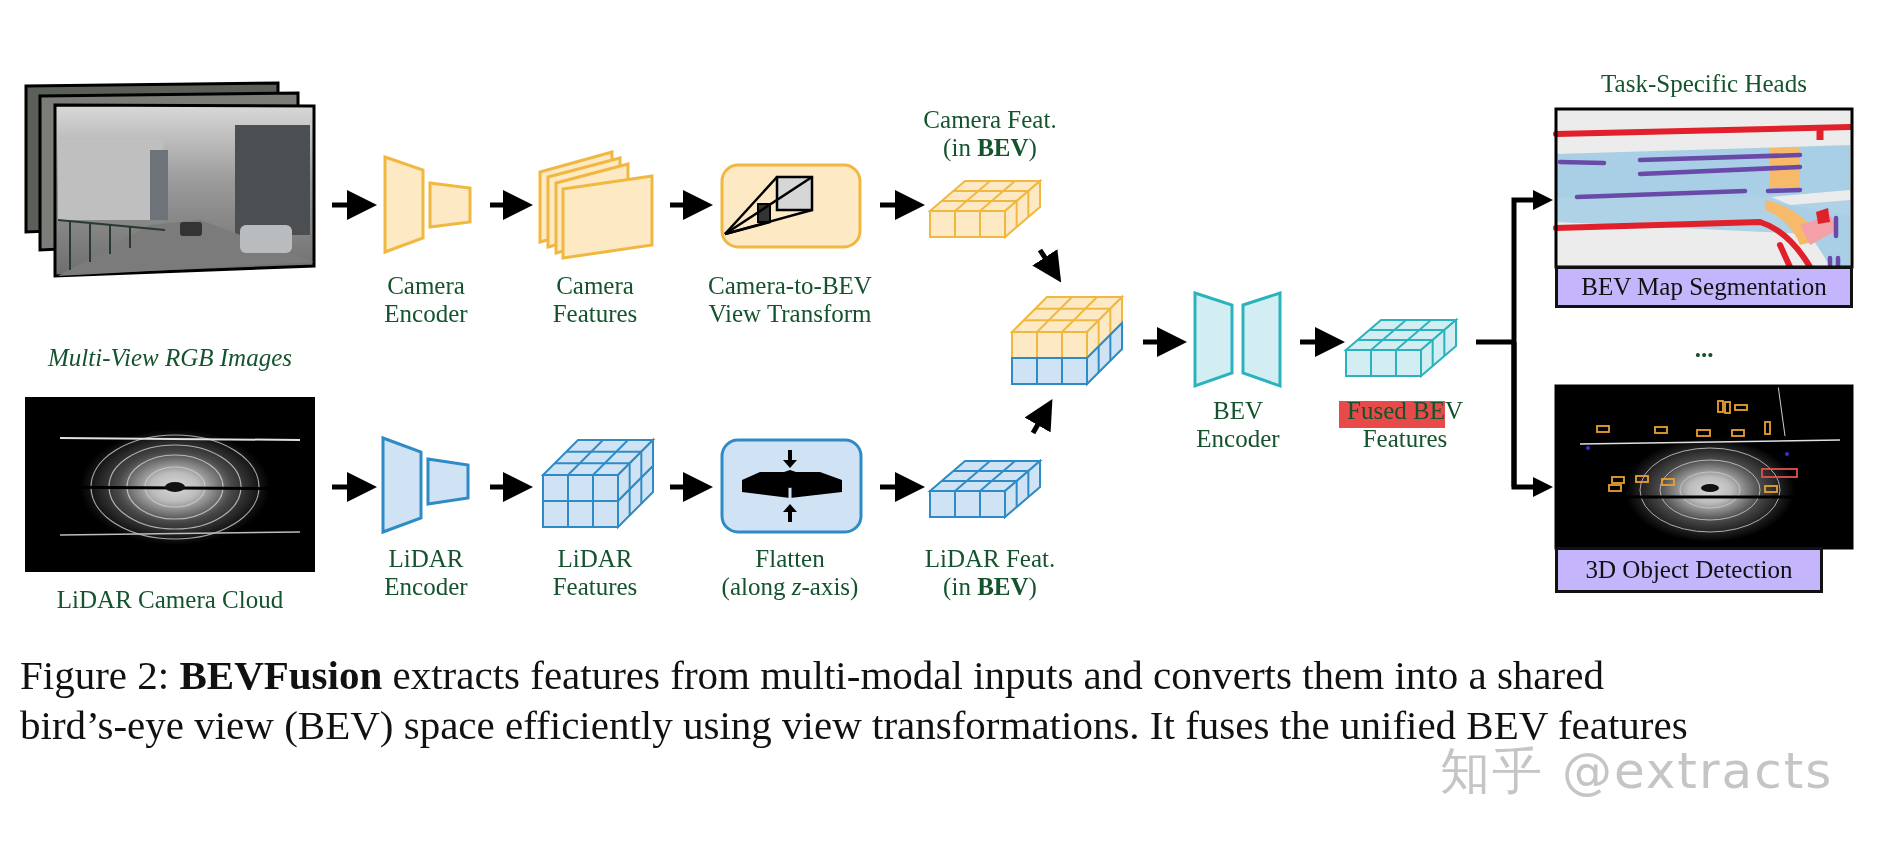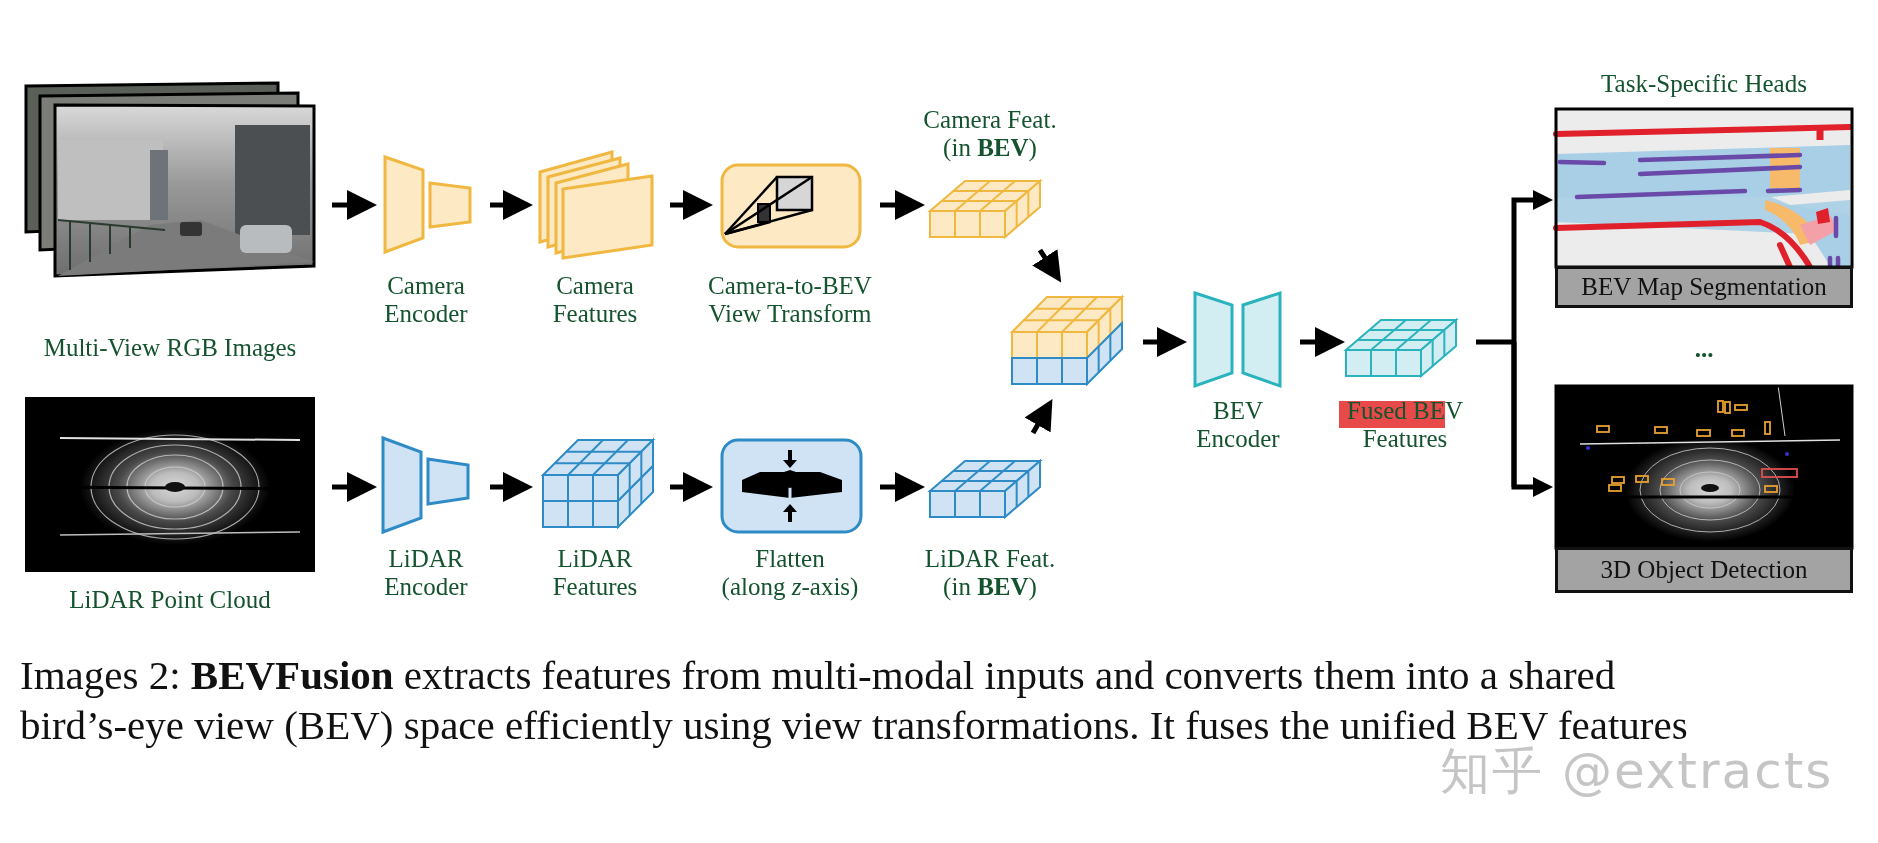--- a/index.html
+++ b/index.html
@@ -4,21 +4,21 @@
 <style>
   html,body{margin:0;padding:0;background:#ffffff;}
   body{width:1878px;height:843px;position:relative;overflow:hidden;font-family:"Liberation Serif","DejaVu Serif",serif;color:#111;}
   #diagram{position:absolute;left:0;top:0;width:1878px;height:640px;}
   .lbl{position:absolute;text-align:center;font-size:25px;line-height:28px;color:#14532d;white-space:nowrap;}
   .lbl b{font-weight:bold;}
   .caption{position:absolute;left:20px;top:650px;width:1845px;font-size:41px;line-height:50px;color:#111;text-align:justify;text-align-last:left;}
   .caption .line{display:block;white-space:nowrap;}
   .caption b{font-weight:bold;}
   .watermark{position:absolute;left:1440px;top:738px;font-family:"DejaVu Sans",sans-serif;font-size:50px;color:rgba(150,150,150,0.55);letter-spacing:2px;white-space:nowrap;}
-  .panel-label{position:absolute;background:#a3a3a3;border:3px solid #111;box-sizing:border-box;text-align:center;font-size:25px;line-height:36px;}
+  .panel-label{position:absolute;background:#c4b5fd;border:3px solid #111;box-sizing:border-box;text-align:center;font-size:25px;line-height:36px;}
 </style>
 </head>
 <body>
 
 <svg id="diagram" viewBox="0 0 1878 640" xmlns="http://www.w3.org/2000/svg">
   <defs>
     <marker id="ah" markerWidth="6" markerHeight="6" refX="3" refY="3" orient="auto" markerUnits="strokeWidth">
       <path d="M0,0 L6,3 L0,6 Z" fill="#000"></path>
     </marker>
     <linearGradient id="sky" x1="0" y1="0" x2="0" y2="1">
@@ -277,22 +277,22 @@
       <rect x="1662" y="479" width="12" height="6"></rect>
       <rect x="1765" y="486" width="12" height="6"></rect>
     </g>
     <rect x="1762" y="469" width="35" height="8" fill="none" stroke="#e05050" stroke-width="1.8"></rect>
     <circle cx="1588" cy="448" r="2" fill="#3333cc"></circle>
     <circle cx="1787" cy="454" r="2" fill="#3333cc"></circle>
     <rect x="1556" y="386" width="296" height="162" fill="none" stroke="#000" stroke-width="3"></rect>
   </g>
 </svg>
 
-<div class="lbl" style="left:20px;top:334px;width:300px;">Multi-View RGB Images</div>
-<div class="lbl" style="left:20px;top:586px;width:300px;">LiDAR Point Cloud</div>
+<div class="lbl" style="left:20px;top:344px;width:300px;font-style:italic;">Multi-View RGB Images</div>
+<div class="lbl" style="left:20px;top:586px;width:300px;">LiDAR Camera Cloud</div>
 
 <div class="lbl" style="left:366px;top:272px;width:120px;">
   <span>Camera</span><br>
   <span>Encoder</span>
 </div>
 <div class="lbl" style="left:535px;top:272px;width:120px;">
   <span>Camera</span><br>
   <span>Features</span>
 </div>
 <div class="lbl" style="left:690px;top:272px;width:200px;">
@@ -327,19 +327,19 @@
 </div>
 <div style="position:absolute;left:1339px;top:401px;width:106px;height:27px;background:#e84a4a;"></div>
 <div class="lbl" style="left:1330px;top:397px;width:150px;">
   <span>Fused BEV</span><br>
   <span>Features</span>
 </div>
 
 <div class="lbl" style="left:1556px;top:70px;width:296px;">Task-Specific Heads</div>
 <div class="panel-label" style="left:1555px;top:266px;width:298px;height:42px;">BEV Map Segmentation</div>
 <div class="lbl" style="left:1556px;top:335px;width:296px;font-weight:bold;">...</div>
-<div class="panel-label" style="left:1555px;top:547px;width:298px;height:46px;line-height:40px;">3D Object Detection</div>
+<div class="panel-label" style="left:1555px;top:547px;width:268px;height:46px;line-height:40px;">3D Object Detection</div>
 
 <div class="caption">
-  <span class="line"><span>Images 2:</span> <b>BEVFusion</b><span> extracts features from multi-modal inputs and converts them into a shared</span></span>
+  <span class="line"><span>Figure 2:</span> <b>BEVFusion</b><span> extracts features from multi-modal inputs and converts them into a shared</span></span>
   <span class="line">bird’s-eye view (BEV) space efficiently using view transformations. It fuses the unified BEV features</span>
 </div>
 <div class="watermark">知乎 @extracts</div>
 
 </body></html>

